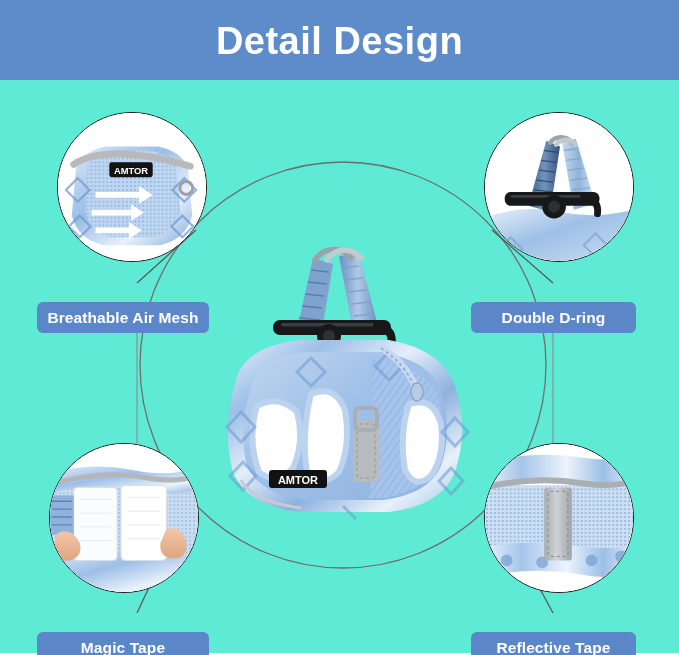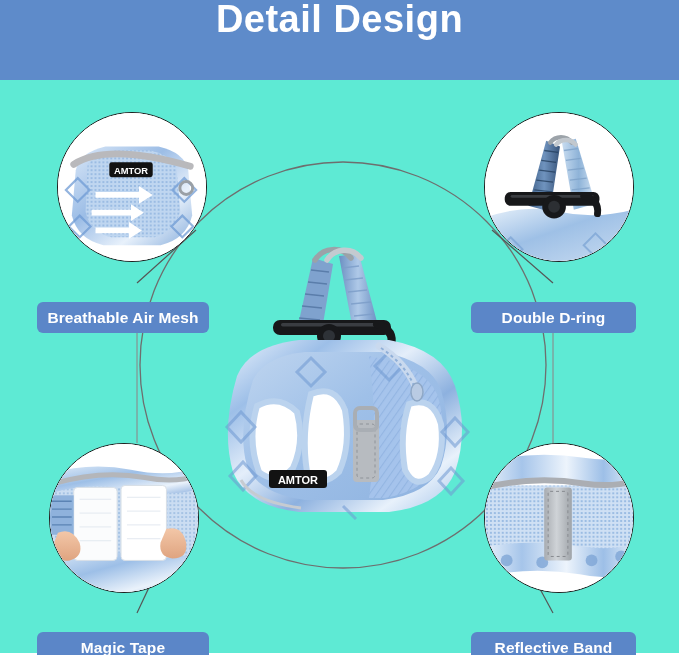--- a/index.html
+++ b/index.html
@@ -8,21 +8,21 @@
   body {
     width:679px; height:655px;
     font-family:"Liberation Sans", sans-serif;
     position:relative; overflow:hidden;
   }
 
   
   .banner{
     position:absolute; left:0; top:0; width:679px; height:82px;
     background:#5E8BCA;
-    display:flex; align-items:flex-start; justify-content:center;
+    display:flex; align-items:center; justify-content:center;
   }
   .banner-title{
     color:#ffffff; font-size:38px; font-weight:bold;
     letter-spacing:.5px; line-height:1;
   }
 
   
   .stage{
     position:absolute; left:0; top:80px; width:679px; height:573px;
     background:#5eead4;
@@ -378,16 +378,16 @@
   <div class="pill p-mesh">
     <span>Breathable Air Mesh</span>
   </div>
   <div class="pill p-tape">
     <span>Magic Tape</span>
   </div>
   <div class="pill p-dring">
     <span>Double D-ring</span>
   </div>
   <div class="pill p-reflect">
-    <span>Reflective Band</span>
+    <span>Reflective Tape</span>
   </div>
 
 </div>
 
 </body></html>

